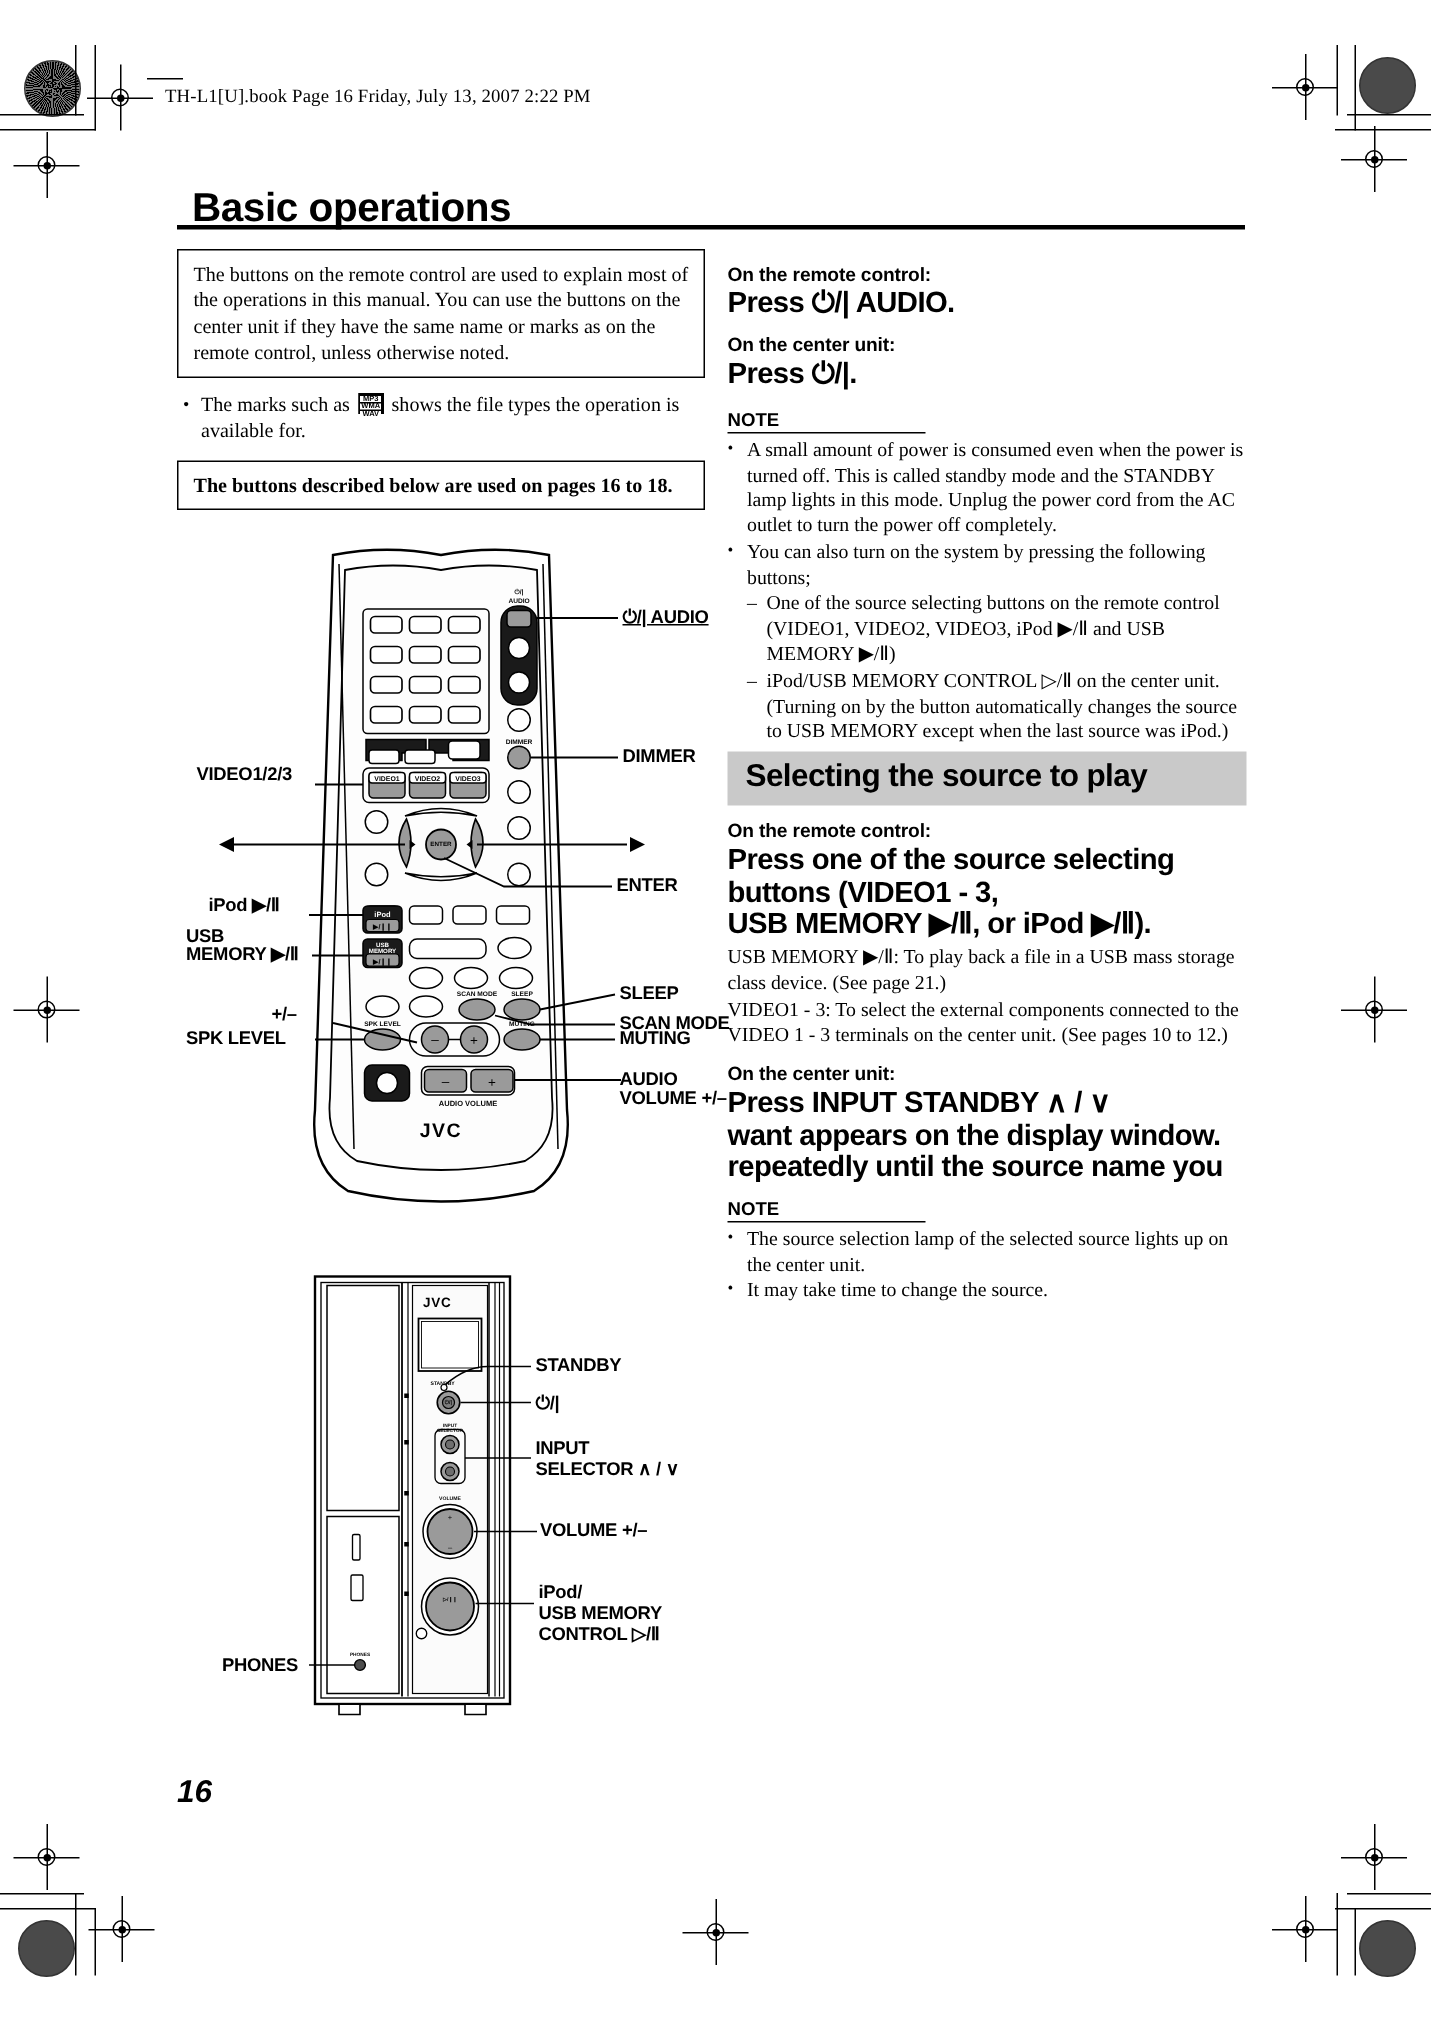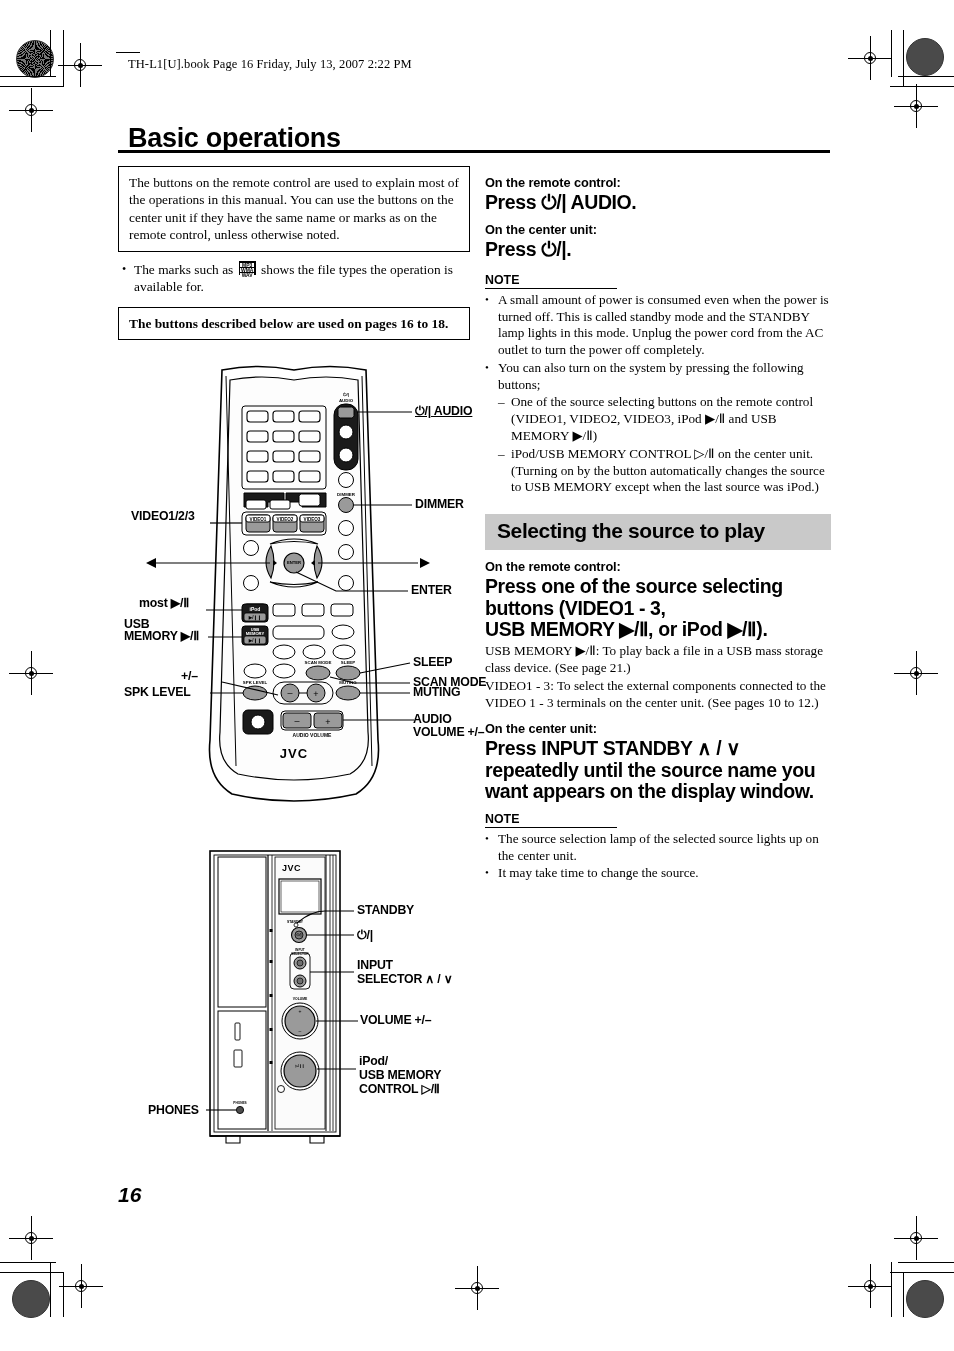--- a/index.html
+++ b/index.html
@@ -31,21 +31,21 @@
     background:
       repeating-conic-gradient(#000 0 3deg, #777 3deg 6deg);
     border:1px solid #333;
   }
   .densdot.solid { background:#4a4a4a; }
 
   .cropline { position:absolute; background:#000; }
 
   
   .runhead {
-    position:absolute; left:128px; top:57px;
+    position:absolute; left:110px; top:57px;
     font-size:12.5px; letter-spacing:0.1px; white-space:nowrap;
   }
   .runhead .rule {
     position:absolute; left:-12px; top:-5px; width:24px; height:1px; background:#000;
   }
 
   h1.page-title {
     position:absolute; left:118px; top:113px; margin:10px;
     font-family:"Liberation Sans", sans-serif;
     font-weight:bold; font-size:27px; letter-spacing:-0.3px;
@@ -382,21 +382,21 @@
         <path d="M212 317 L236 323 L292 323"></path>
         <path d="M242 333 L292 333"></path>
         <path d="M225 360 L296 360"></path>
       </g>
       <path d="M38 198 l-10 5 l10 5 z" fill="#000"></path>
       <path d="M302 198 l10 5 l-10 5 z" fill="#000"></path>
     </svg>
 
     
     <div class="lbl" style="left:13px; top:149px;text-align:right;">VIDEO1/2/3</div>
-    <div class="lbl" style="left:21px; top:236px;">most ▶/Ⅱ</div>
+    <div class="lbl" style="left:21px; top:236px;">iPod ▶/Ⅱ</div>
     <div class="lbl" style="left:6px; top:257px;">USB</div>
     <div class="lbl" style="left:6px; top:269px;">MEMORY ▶/Ⅱ</div>
     <div class="lbl" style="left:63px; top:309px;">+/–</div>
     <div class="lbl" style="left:6px; top:325px;">SPK LEVEL</div>
 
     <div class="lbl" style="left:297px; top:44px;text-decoration:underline;">⏻/| AUDIO</div>
     <div class="lbl" style="left:297px; top:137px;">DIMMER</div>
     <div class="lbl" style="left:293px; top:223px;">ENTER</div>
     <div class="lbl" style="left:295px; top:295px;">SLEEP</div>
     <div class="lbl" style="left:295px; top:315px;">SCAN MODE</div>
@@ -523,33 +523,33 @@
             </li>
             <li>
               <span class="dash">–</span>
               <span class="sansmix">iPod/USB MEMORY CONTROL ▷/Ⅱ on the center unit. (Turning on by the button automatically changes the source to USB MEMORY except when the last source was iPod.)</span>
             </li>
           </ul>
         </span>
       </li>
     </ul>
 
-    <div class="sect-head" style="margin-top:18px;">Selecting the source to play</div>
+    <div class="sect-head" style="margin-top:5px;">Selecting the source to play</div>
     <div class="sub-bold">On the remote control:</div>
     <div class="press-line">Press one of the source selecting</div>
     <div class="press-line" style="margin-top:0;">buttons (VIDEO1 - 3,</div>
     <div class="press-line" style="margin-top:0;">USB MEMORY ▶/Ⅱ, or iPod ▶/Ⅱ).</div>
 
     <div class="body-para" style="margin-top:3px;">USB MEMORY ▶/Ⅱ: To play back a file in a USB mass storage class device. (See page 21.)</div>
     <div class="body-para">VIDEO1 - 3: To select the external components connected to the VIDEO 1 - 3 terminals on the center unit. (See pages 10 to 12.)</div>
 
     <div class="sub-bold" style="margin-top:10px;">On the center unit:</div>
     <div class="press-line">Press INPUT STANDBY ∧ / ∨</div>
+    <div class="press-line" style="margin-top:0;">want appears on the display window.</div>
     <div class="press-line" style="margin-top:0;">repeatedly until the source name you</div>
-    <div class="press-line" style="margin-top:0;">want appears on the display window.</div>
 
     <div class="note-label" style="margin-top:9px;">NOTE</div>
     <div class="note-rule"></div>
     <ul class="notes">
       <li>
         <span class="bul">•</span>
         <span>The source selection lamp of the selected source lights up on the center unit.</span>
       </li>
       <li>
         <span class="bul">•</span>

